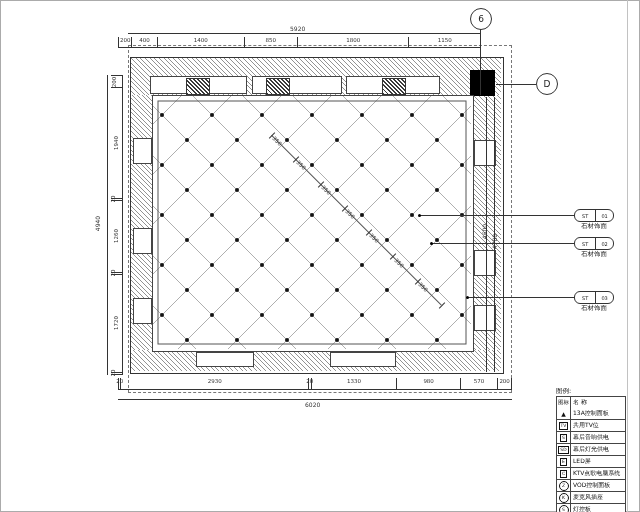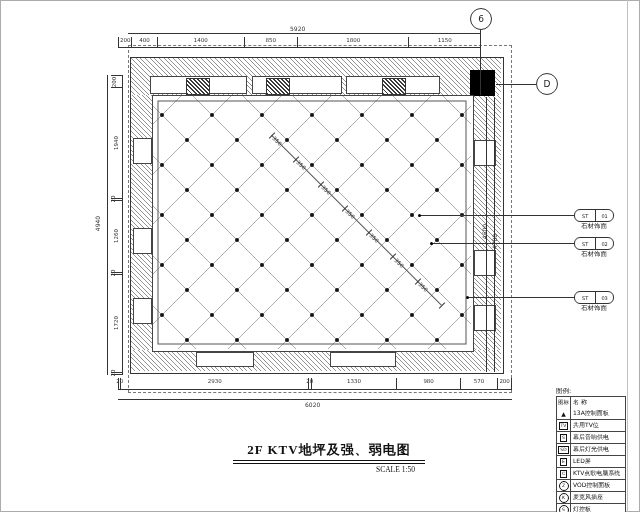--- a/index.html
+++ b/index.html
@@ -240,26 +240,20 @@
       <div class="tag-label" style="left: 570px; top: 250px;">石材饰面</div>
       <div class="ld" style="left: 468px; top: 297px; width: 106px;"></div>
       <div class="dot" style="left: 466px; top: 296px;"></div>
       <div class="tag" style="left: 574px; top: 291px;">
         <div class="c1">ST</div>
         <div class="c2">03</div>
       </div>
       <div class="tag-label" style="left: 570px; top: 304px;">石材饰面</div>
     </div>
 
-  <div class="title-wrap">
-    <div class="title-text">2F KTV地坪及强、弱电图</div>
-    <div class="title-u"></div>
-    <div class="title-u2"></div>
-    <div class="scale-text">SCALE  1:50</div>
-  </div>
 
   <div class="legend">
     <div class="lg-title">图例:</div>
     <div class="lg-table">
       <div class="lg-row">
         <div class="lg-sym" style="font-size:5.5px;">图标</div>
         <div class="lg-name">名  称</div>
       </div>
       <div id="legend-rows">
           <div class="lg-row">

